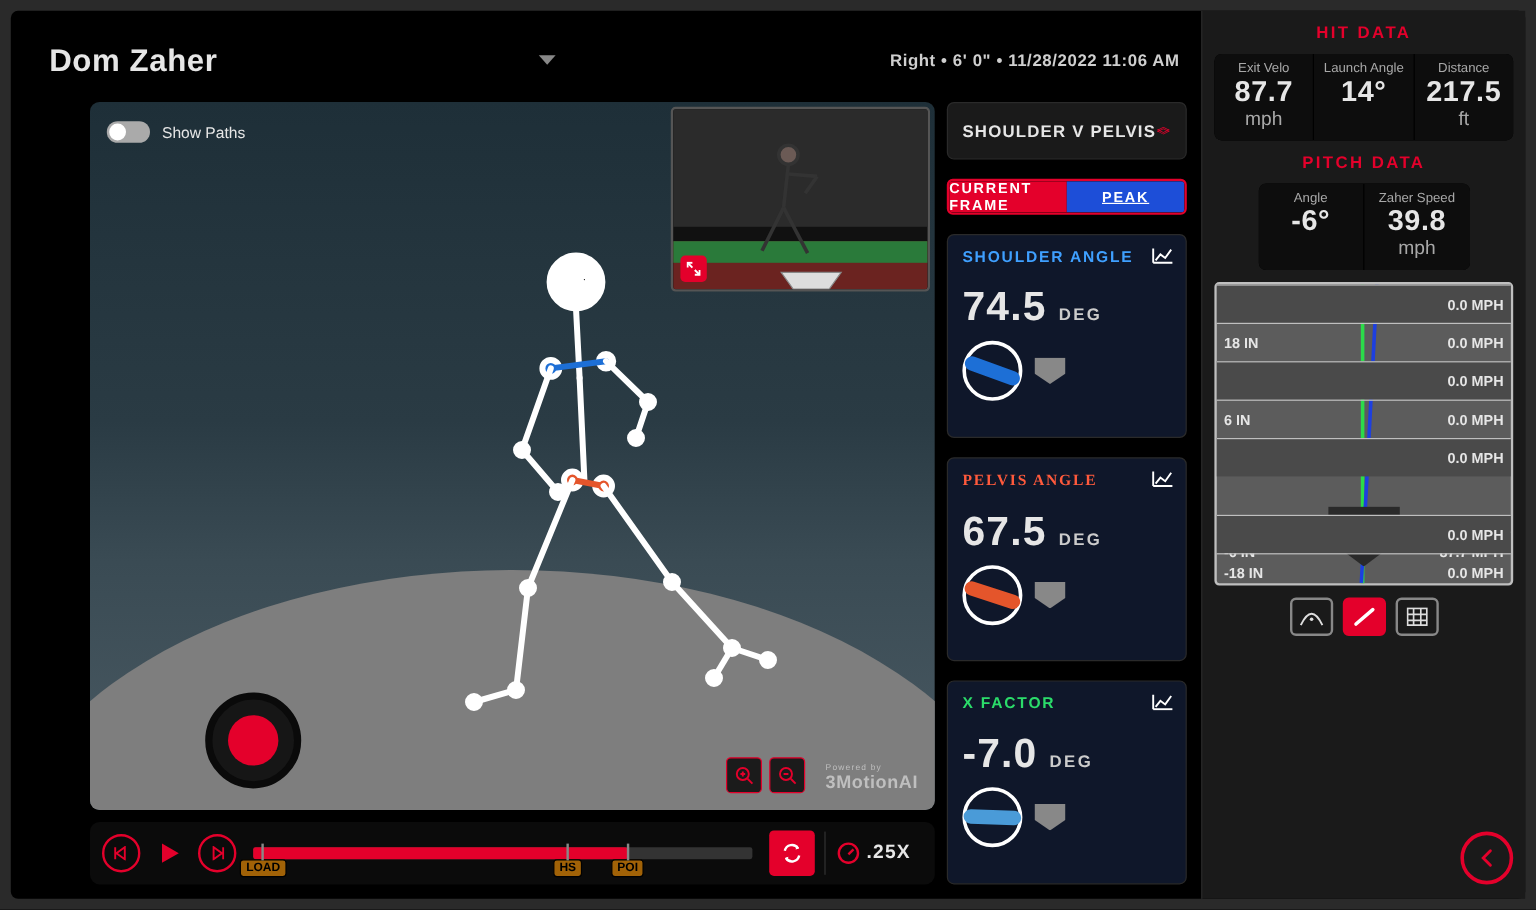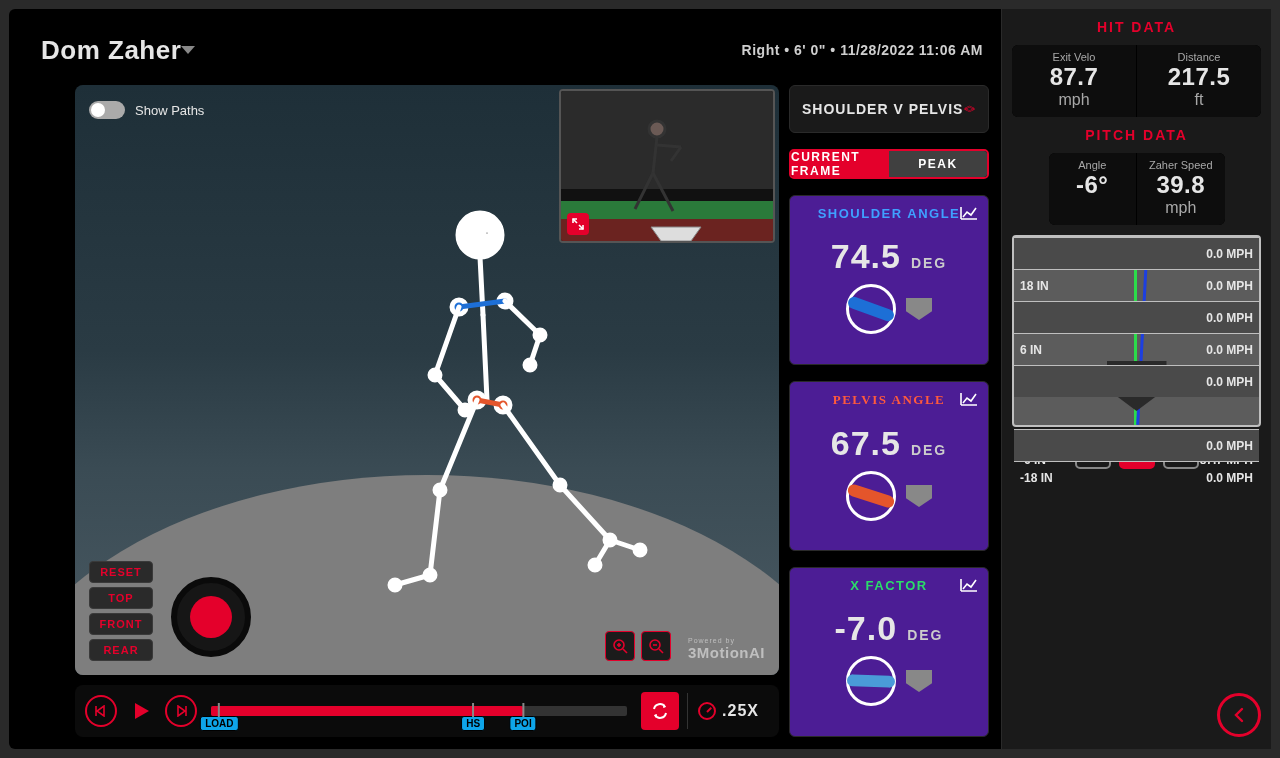--- a/index.html
+++ b/index.html
@@ -1,20 +1,20 @@
 <!DOCTYPE html>
 <html><head>
 <meta charset="utf-8">
 <style>
   * { box-sizing: border-box; margin: 0; padding: 0; font-family: Arial, Helvetica, sans-serif; }
   body { background:#2a2a2a; width:1280px; height:758px; overflow:hidden; color:#e6e6e6; }
   .app { display:flex; width:1262px; height:740px; margin:9px; background:#000; border-radius:6px; }
   .main { flex:1; display:flex; flex-direction:column; padding:16px 12px 12px 18px; gap:10px; }
   .topbar { display:flex; align-items:center; gap:16px; height:50px; }
-  .player-select { flex:0 0 450px; display:flex; align-items:center; justify-content:flex-start; padding:0 14px; }
+  .player-select { flex:0 0 450px; display:flex; align-items:center; justify-content:space-between; padding:0 14px; }
   .player-select h1 { font-size:26px; font-weight:600; letter-spacing:0.5px; }
   .caret { width:0;height:0;border-left:7px solid transparent;border-right:7px solid transparent;border-top:8px solid #888; }
   .meta { color:#cfcfcf; font-size:14px; font-weight:600; letter-spacing:0.5px; margin-left:auto; margin-right:6px; }
   .content { display:flex; gap:10px; flex:1; min-height:0; }
   .viewer-col { flex:1; display:flex; flex-direction:column; gap:10px; min-width:0;padding-left:48px; }
   .viewer { position:relative; flex:1; background:#0b0b0b; border-radius:8px; overflow:hidden; }
   .sky { position:absolute; inset:0; background:linear-gradient(to bottom,#1e2f38 0%,#2a3b44 45%,#3a4b54 65%,#4a5a63 100%); }
   .ground { position:absolute; left:-80px; right:-80px; bottom:-320px; height:520px; background:#7e7e7e; border-radius:50% 50% 0 0; }
   .paths-toggle { position:absolute; top:16px; left:14px; display:flex; align-items:center; gap:10px; font-size:13px; }
   .tg { width:36px; height:18px; background:#aaa; border-radius:9px; position:relative; }
@@ -31,54 +31,54 @@
   .zoom button{width:30px;height:30px;background:#1b1b1b;border:1px solid #e4002b;border-radius:4px;color:#e4002b;cursor:pointer;display:flex;align-items:center;justify-content:center;}
   .brand { position:absolute; right:14px; bottom:14px; font-size:10px; color:#bfbfbf; text-align:left; line-height:1.1;}
   .brand b{font-size:15px;letter-spacing:0.5px;display:block;}
   .brand span.s{font-size:7px;letter-spacing:1px;}
   .timeline { height:52px; background:#0b0b0b; border-radius:8px; display:flex; align-items:center; padding:0 10px; gap:8px; }
   .tbtn { width:32px;height:32px;border-radius:50%;border:2px solid #e4002b;display:flex;align-items:center;justify-content:center;cursor:pointer;color:#e4002b;}
   .play{border:none;}
   .play svg{fill:#e4002b;}
   .track{flex:1;position:relative;height:10px;background:#333;border-radius:2px;margin:0 6px;}
   .track .fill{position:absolute;left:0;top:0;height:100%;width:75%;background:#e4002b;border-radius:2px;}
-  .marker{position:absolute;top:10px;background:#0ea5e9;color:#000;font-size:10px;font-weight:700;padding:1px 4px;border:1px solid #000;border-radius:3px;transform:translateX(-50%);} 
+  .marker{position:absolute;top:10px;background:#a16207;color:#000;font-size:10px;font-weight:700;padding:1px 4px;border:1px solid #000;border-radius:3px;transform:translateX(-50%);} 
   .marker:before{content:"";position:absolute;top:-14px;left:50%;transform:translateX(-50%);width:2px;height:14px;background:#888;}
   .loopbtn{width:38px;height:38px;background:#e4002b;border-radius:4px;display:flex;align-items:center;justify-content:center;}
   .speed{display:flex;align-items:center;gap:6px;padding:0 10px;border-left:1px solid #333;height:36px;}
   .speedo{width:18px;height:18px;border:2px solid #e4002b;border-radius:50%;position:relative;}
   .speedo:before{content:"";position:absolute;left:50%;top:50%;width:6px;height:2px;background:#e4002b;transform-origin:left;transform:rotate(-45deg);}
   .panel-col { width:200px; display:flex; flex-direction:column; gap:16px; }
   .selector { height:48px; background:#1a1a1a; border:1px solid #2a2a2a; border-radius:6px; display:flex; align-items:center; justify-content:space-between; padding:0 12px; }
   .selector span{font-weight:700; letter-spacing:1px; font-size:14px;}
   .chevs{color:#e4002b;font-size:12px;line-height:0.6;}
   .tabs { display:flex; border:2px solid #e4002b; border-radius:5px; overflow:hidden; height:30px; }
   .tabs div{flex:1;display:flex;align-items:center;justify-content:center;font-weight:700;font-size:12px;letter-spacing:1.5px;}
   .tabs .active{background:#e4002b;color:#fff;}
-  .tabs .inactive{background:#404040;color:#fff;}
-  .metric{flex:1;background:#4c1d95;border:1px solid #2a2a2a;border-radius:6px;padding:10px 12px;display:flex;flex-direction:column;position:relative;align-items:center;}
+  .tabs .inactive{background:#1d4ed8;color:#fff;text-decoration:underline;}
+  .metric{flex:1;background:#0f172a;border:1px solid #2a2a2a;border-radius:6px;padding:10px 12px;display:flex;flex-direction:column;position:relative;}
   .metric .title{font-size:13px;font-weight:700;letter-spacing:1.5px;}
   .metric .val{font-size:34px;font-weight:800;letter-spacing:1px;margin-top:16px;display:flex;align-items:baseline;gap:10px;}
   .metric .val small{font-size:14px;font-weight:700;letter-spacing:2px;color:#ccc;}
   .metric .chart-ic{position:absolute;top:10px;right:10px;color:#fff;}
   .indicator{display:flex;align-items:center;gap:10px;margin-top:8px;}
   .ring{width:50px;height:50px;border:3px solid #fff;border-radius:50%;position:relative;}
   .bar{position:absolute;left:50%;top:50%;width:48px;height:12px;transform:translate(-50%,-50%) rotate(20deg);border-radius:6px;}
   .home{width:26px;height:22px;background:#888;clip-path:polygon(0 0,100% 0,100% 60%,50% 100%,0 60%);} 
   .t-shoulder{color:#3fa0ff;} .b-shoulder{background:#1d6fd6;}
   .t-pelvis{color:#ff5a3c;font-family:Liberation Serif, serif;} .b-pelvis{background:#e4552b;}
   .t-xfactor{color:#2bdc6a;} 
   .sidebar{width:270px;background:#1a1a1a;border-left:1px solid #2a2a2a;display:flex;flex-direction:column;padding:10px 10px 12px;gap:10px;}
   .sec-title{color:#e4002b;font-weight:800;letter-spacing:2px;font-size:14px;text-align:center;}
   .stat-row{display:flex;gap:1px;background:#000;border-radius:6px;overflow:hidden;}
   .stat{flex:1;background:#0d0d0d;text-align:center;padding:6px 0 8px;}
   .stat .lbl{font-size:11px;color:#a8a8a8;}
   .stat .v{font-size:24px;font-weight:800;letter-spacing:0.5px;}
   .stat .u{font-size:16px;color:#a8a8a8;}
-  .grid{border:2px solid #bfbfbf;border-radius:4px;position:relative;height:192px;background:#5c5c5c;}
+  .grid{border:2px solid #bfbfbf;border-radius:4px;position:relative;height:253px;background:#5c5c5c;}
   .grid .row{position:absolute;left:0;right:0;height:38px;border-top:1px solid #bfbfbf;display:flex;align-items:center;justify-content:space-between;padding:0 6px;font-size:12px;font-weight:700;}
   .grid .row:first-child{border-top:none;}
   .grid .row.dark{background:#4a4a4a;}
   .grid .home2{position:absolute;left:50%;bottom:14px;transform:translateX(-50%);width:60px;height:50px;background:#2a2a2a;clip-path:polygon(0 0,100% 0,100% 55%,50% 100%,0 55%);} 
   .vline{position:absolute;top:0;bottom:0;width:3px;}
   .icons-row{display:flex;justify-content:center;gap:8px;}
   .icbtn{width:36px;height:32px;border:2px solid #888;border-radius:5px;display:flex;align-items:center;justify-content:center;}
   .icbtn.active{background:#e4002b;border-color:#e4002b;}
   .back{margin-top:auto;align-self:flex-end;width:44px;height:44px;border:3px solid #e4002b;border-radius:50%;display:flex;align-items:center;justify-content:center;color:#e4002b;}
   .skel{position:absolute;left:260px;top:120px;}
@@ -165,26 +165,20 @@
               <polygon points="90,136 140,136 130,150 100,150" fill="#ddd" stroke="#888"></polygon>
             </svg>
             <div class="expand">
               <svg width="12" height="12" viewBox="0 0 12 12">
                   <path d="M1 5V1h4M11 7v4H7" stroke="#fff" stroke-width="1.6" fill="none"></path>
                   <path d="M1 1l4 4M11 11L7 7" stroke="#fff" stroke-width="1.6"></path>
                 </svg>
             </div>
           </div>
 
-          <div class="cam-buttons">
-            <button>RESET</button>
-            <button>TOP</button>
-            <button>FRONT</button>
-            <button>REAR</button>
-          </div>
           <div class="joy">
               <div></div>
             </div>
           <div class="zoom">
             <button>
                 <svg width="16" height="16" viewBox="0 0 16 16">
                   <circle cx="7" cy="7" r="5" stroke="#e4002b" stroke-width="1.6" fill="none"></circle>
                   <line x1="11" y1="11" x2="15" y2="15" stroke="#e4002b" stroke-width="1.6"></line>
                   <line x1="5" y1="7" x2="9" y2="7" stroke="#e4002b" stroke-width="1.6"></line>
                   <line x1="7" y1="5" x2="7" y2="9" stroke="#e4002b" stroke-width="1.6"></line>
@@ -305,20 +299,25 @@
 
   <div class="sidebar">
     <div class="sec-title">HIT DATA</div>
     <div class="stat-row">
       <div class="stat">
           <div class="lbl">Exit Velo</div>
           <div class="v">87.7</div>
           <div class="u">mph</div>
         </div>
       <div class="stat">
+          <div class="lbl">Launch Angle</div>
+          <div class="v">14°</div>
+          <div class="u"></div>
+        </div>
+      <div class="stat">
           <div class="lbl">Distance</div>
           <div class="v">217.5</div>
           <div class="u">ft</div>
         </div>
     </div>
     <div class="sec-title">PITCH DATA</div>
     <div class="stat-row" style="width:176px;margin:0 auto">
       <div class="stat">
           <div class="lbl">Angle</div>
           <div class="v">-6°</div>

